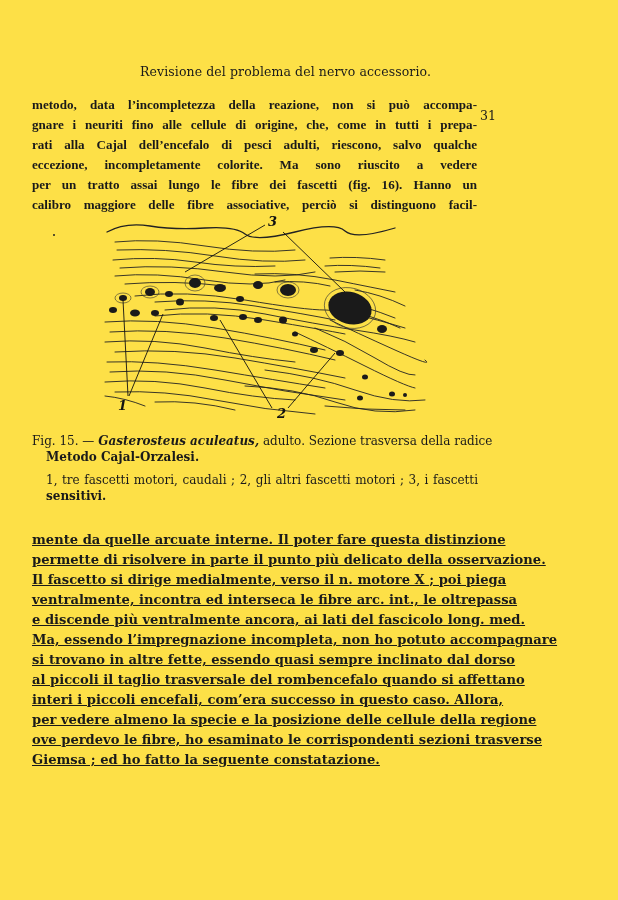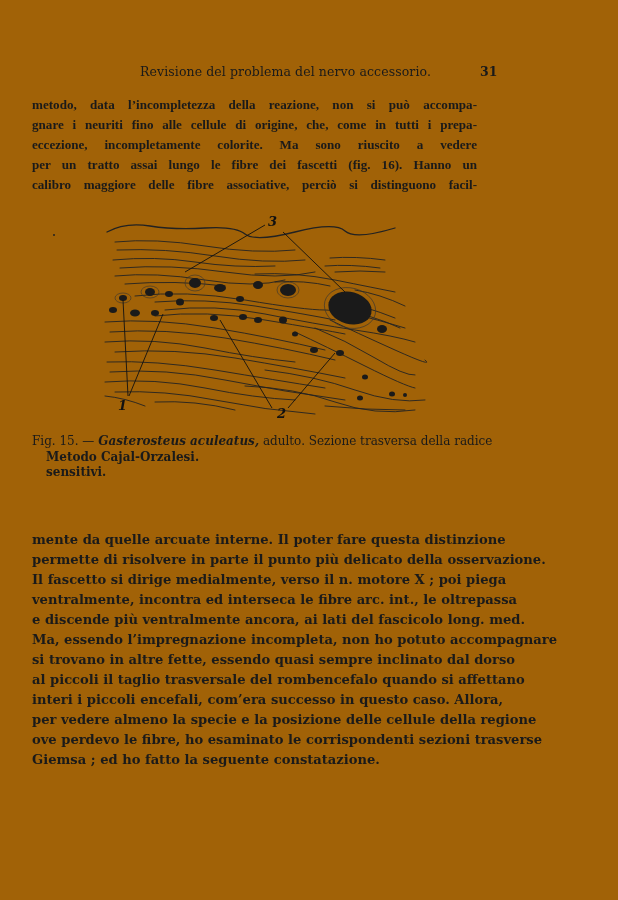--- a/index.html
+++ b/index.html
@@ -1,27 +1,27 @@
 <!DOCTYPE html>
 <html><head>
 <meta charset="utf-8">
 <style>
   html, body { margin: 0; padding: 0; background: #ffffff; }
   body { width: 618px; height: 900px; position: relative; overflow: hidden;
          font-family: "DejaVu Serif", "Liberation Serif", serif; color: #1a1a1a; }
-  .page { position: absolute; left: 0; top: 0; width: 618px; height: 900px; background: #a16207; }
+  .page { position: absolute; left: 0; top: 0; width: 618px; height: 900px; background: #fde047; }
   .running-head { position: absolute; top: 64px; left: 0; width: 618px; font-size: 12.5px; }
   .running-title { position: absolute; left: 140px; letter-spacing: 0.1px; }
-  .page-number { position: absolute; left: 480px; font-weight: bold; }
+  .page-number { position: absolute; left: 480px; font-weight: normal; margin-top: 44px; }
   .para { position: absolute; left: 32px; width: 445px; font-size: 13.1px; line-height: 20px;
           text-align: justify; font-weight: 600; }
   .para .line { display: block; text-align: justify; text-align-last: justify; white-space: nowrap; overflow: visible; }
   .para .line.last { text-align-last: left; }
   .para1 { top: 95px; font-family: Liberation Serif, serif; }
-  .para2 { top: 530px; }
+  .para2 { top: 530px; text-decoration: underline; }
   .figure { position: absolute; left: 95px; top: 210px; width: 345px; height: 210px; }
   .caption { position: absolute; left: 32px; top: 434px; width: 446px; font-size: 12px; line-height: 15.5px; }
   .caption .cap-line { display: block; text-align: justify; text-align-last: justify; white-space: nowrap; }
   .caption .indent { padding-left: 14px; }
   .caption .last { text-align-last: left; font-weight: bold; }
   .caption .legend { margin-top: 8px; }
   .caption i { font-weight: bold; }
   .stray-mark { position: absolute; left: 53px; top: 234px; width: 2px; height: 2px; background: #222; border-radius: 50%; }
 </style>
 </head>
@@ -30,20 +30,21 @@
 <div class="page">
 
   <div class="running-head">
     <span class="running-title">Revisione del problema del nervo accessorio.</span>
     <span class="page-number">31</span>
   </div>
 
   <div class="para para1">
     <span class="line">metodo, data l’incompletezza della reazione, non si può accompa-</span>
     <span class="line">gnare i neuriti fino alle cellule di origine, che, come in tutti i prepa-</span>
+    <span class="line">rati alla Cajal dell’encefalo di pesci adulti, riescono, salvo qualche</span>
     <span class="line">eccezione, incompletamente colorite. Ma sono riuscito a vedere</span>
     <span class="line">per un tratto assai lungo le fibre dei fascetti (fig. 16). Hanno un</span>
     <span class="line">calibro maggiore delle fibre associative, perciò si distinguono facil-</span>
   </div>
 
   <div class="stray-mark"></div>
 
   <div class="figure">
     <svg width="345" height="210" viewBox="0 0 345 210" xmlns="http://www.w3.org/2000/svg">
       <g fill="none" stroke="#222" stroke-linecap="round">
@@ -146,20 +147,21 @@
     </svg>
   </div>
 
   <div class="caption">
     <span class="cap-line">
       <span>Fig. 15. —</span>
       <i>Gasterosteus aculeatus,</i>
       <span>adulto. Sezione trasversa della radice</span>
     </span>
     <span class="cap-line indent last">Metodo Cajal-Orzalesi.</span>
+    <span class="cap-line indent legend">1, tre fascetti motori, caudali ; 2, gli altri fascetti motori ; 3, i fascetti</span>
     <span class="cap-line indent last">sensitivi.</span>
   </div>
 
   <div class="para para2">
     <span class="line">mente da quelle arcuate interne. Il poter fare questa distinzione</span>
     <span class="line">permette di risolvere in parte il punto più delicato della osservazione.</span>
     <span class="line">Il fascetto si dirige medialmente, verso il n. motore X ; poi piega</span>
     <span class="line">ventralmente, incontra ed interseca le fibre arc. int., le oltrepassa</span>
     <span class="line">e discende più ventralmente ancora, ai lati del fascicolo long. med.</span>
     <span class="line">Ma, essendo l’impregnazione incompleta, non ho potuto accompagnare</span>

